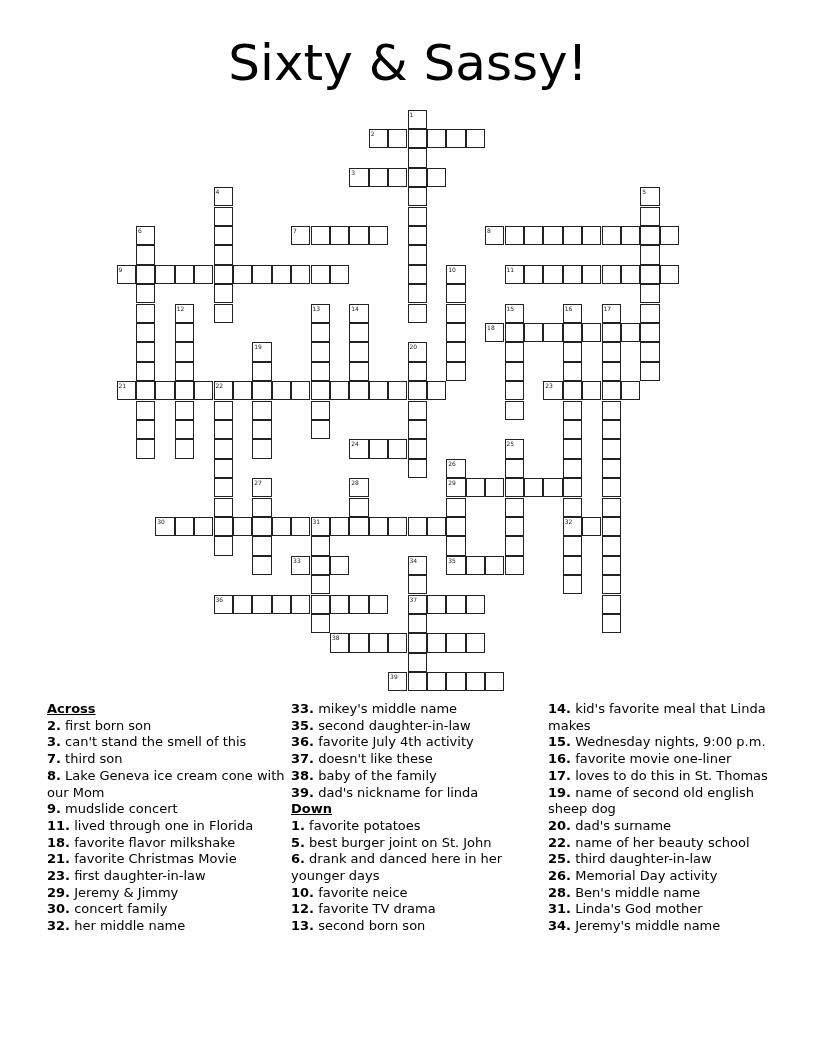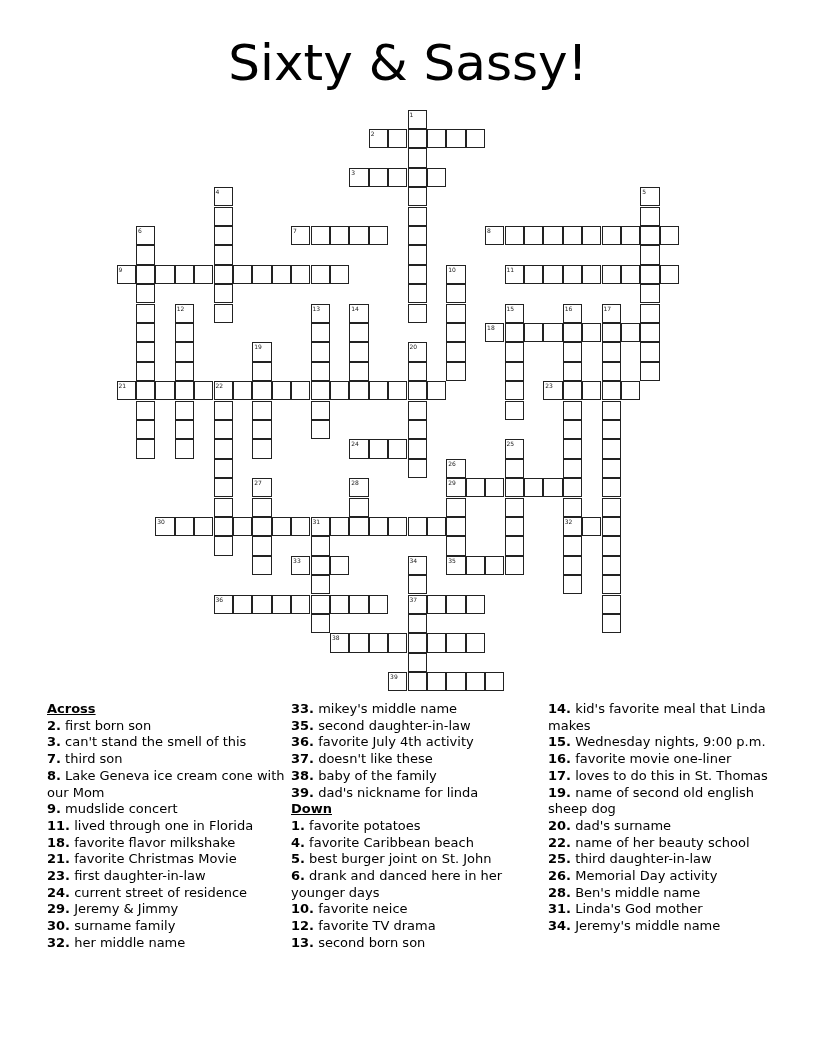--- a/index.html
+++ b/index.html
@@ -374,35 +374,33 @@
   <div class="heading">Across</div>
 <div class="clue"><span class="n">2.</span><span> first born son</span></div>
     <div class="clue"><span class="n">3.</span><span> can't stand the smell of this</span></div>
     <div class="clue"><span class="n">7.</span><span> third son</span></div>
     <div class="clue"><span class="n">8.</span><span> Lake Geneva ice cream cone with our Mom</span></div>
     <div class="clue"><span class="n">9.</span><span> mudslide concert</span></div>
     <div class="clue"><span class="n">11.</span><span> lived through one in Florida</span></div>
     <div class="clue"><span class="n">18.</span><span> favorite flavor milkshake</span></div>
     <div class="clue"><span class="n">21.</span><span> favorite Christmas Movie</span></div>
     <div class="clue"><span class="n">23.</span><span> first daughter-in-law</span></div>
-    <div class="clue"><span class="n">24.</span><span> current street of residence</span></div>
     <div class="clue"><span class="n">29.</span><span> Jeremy &amp; Jimmy</span></div>
-    <div class="clue"><span class="n">30.</span><span> surname family</span></div>
+    <div class="clue"><span class="n">30.</span><span> concert family</span></div>
     <div class="clue"><span class="n">32.</span><span> her middle name</span></div>
   </div>
 <div class="clues col2" id="col2">
     <div class="clue"><span class="n">33.</span><span> mikey's middle name</span></div>
     <div class="clue"><span class="n">35.</span><span> second daughter-in-law</span></div>
     <div class="clue"><span class="n">36.</span><span> favorite July 4th activity</span></div>
     <div class="clue"><span class="n">37.</span><span> doesn't like these</span></div>
     <div class="clue"><span class="n">38.</span><span> baby of the family</span></div>
     <div class="clue"><span class="n">39.</span><span> dad's nickname for linda</span></div>
     <div class="heading">Down</div>
     <div class="clue"><span class="n">1.</span><span> favorite potatoes</span></div>
-    <div class="clue"><span class="n">4.</span><span> favorite Caribbean beach</span></div>
     <div class="clue"><span class="n">5.</span><span> best burger joint on St. John</span></div>
     <div class="clue"><span class="n">6.</span><span> drank and danced here in her younger days</span></div>
     <div class="clue"><span class="n">10.</span><span> favorite neice</span></div>
     <div class="clue"><span class="n">12.</span><span> favorite TV drama</span></div>
     <div class="clue"><span class="n">13.</span><span> second born son</span></div>
   </div>
 <div class="clues col3" id="col3">
     <div class="clue"><span class="n">14.</span><span> kid's favorite meal that Linda makes</span></div>
     <div class="clue"><span class="n">15.</span><span> Wednesday nights, 9:00 p.m.</span></div>
     <div class="clue"><span class="n">16.</span><span> favorite movie one-liner</span></div>

